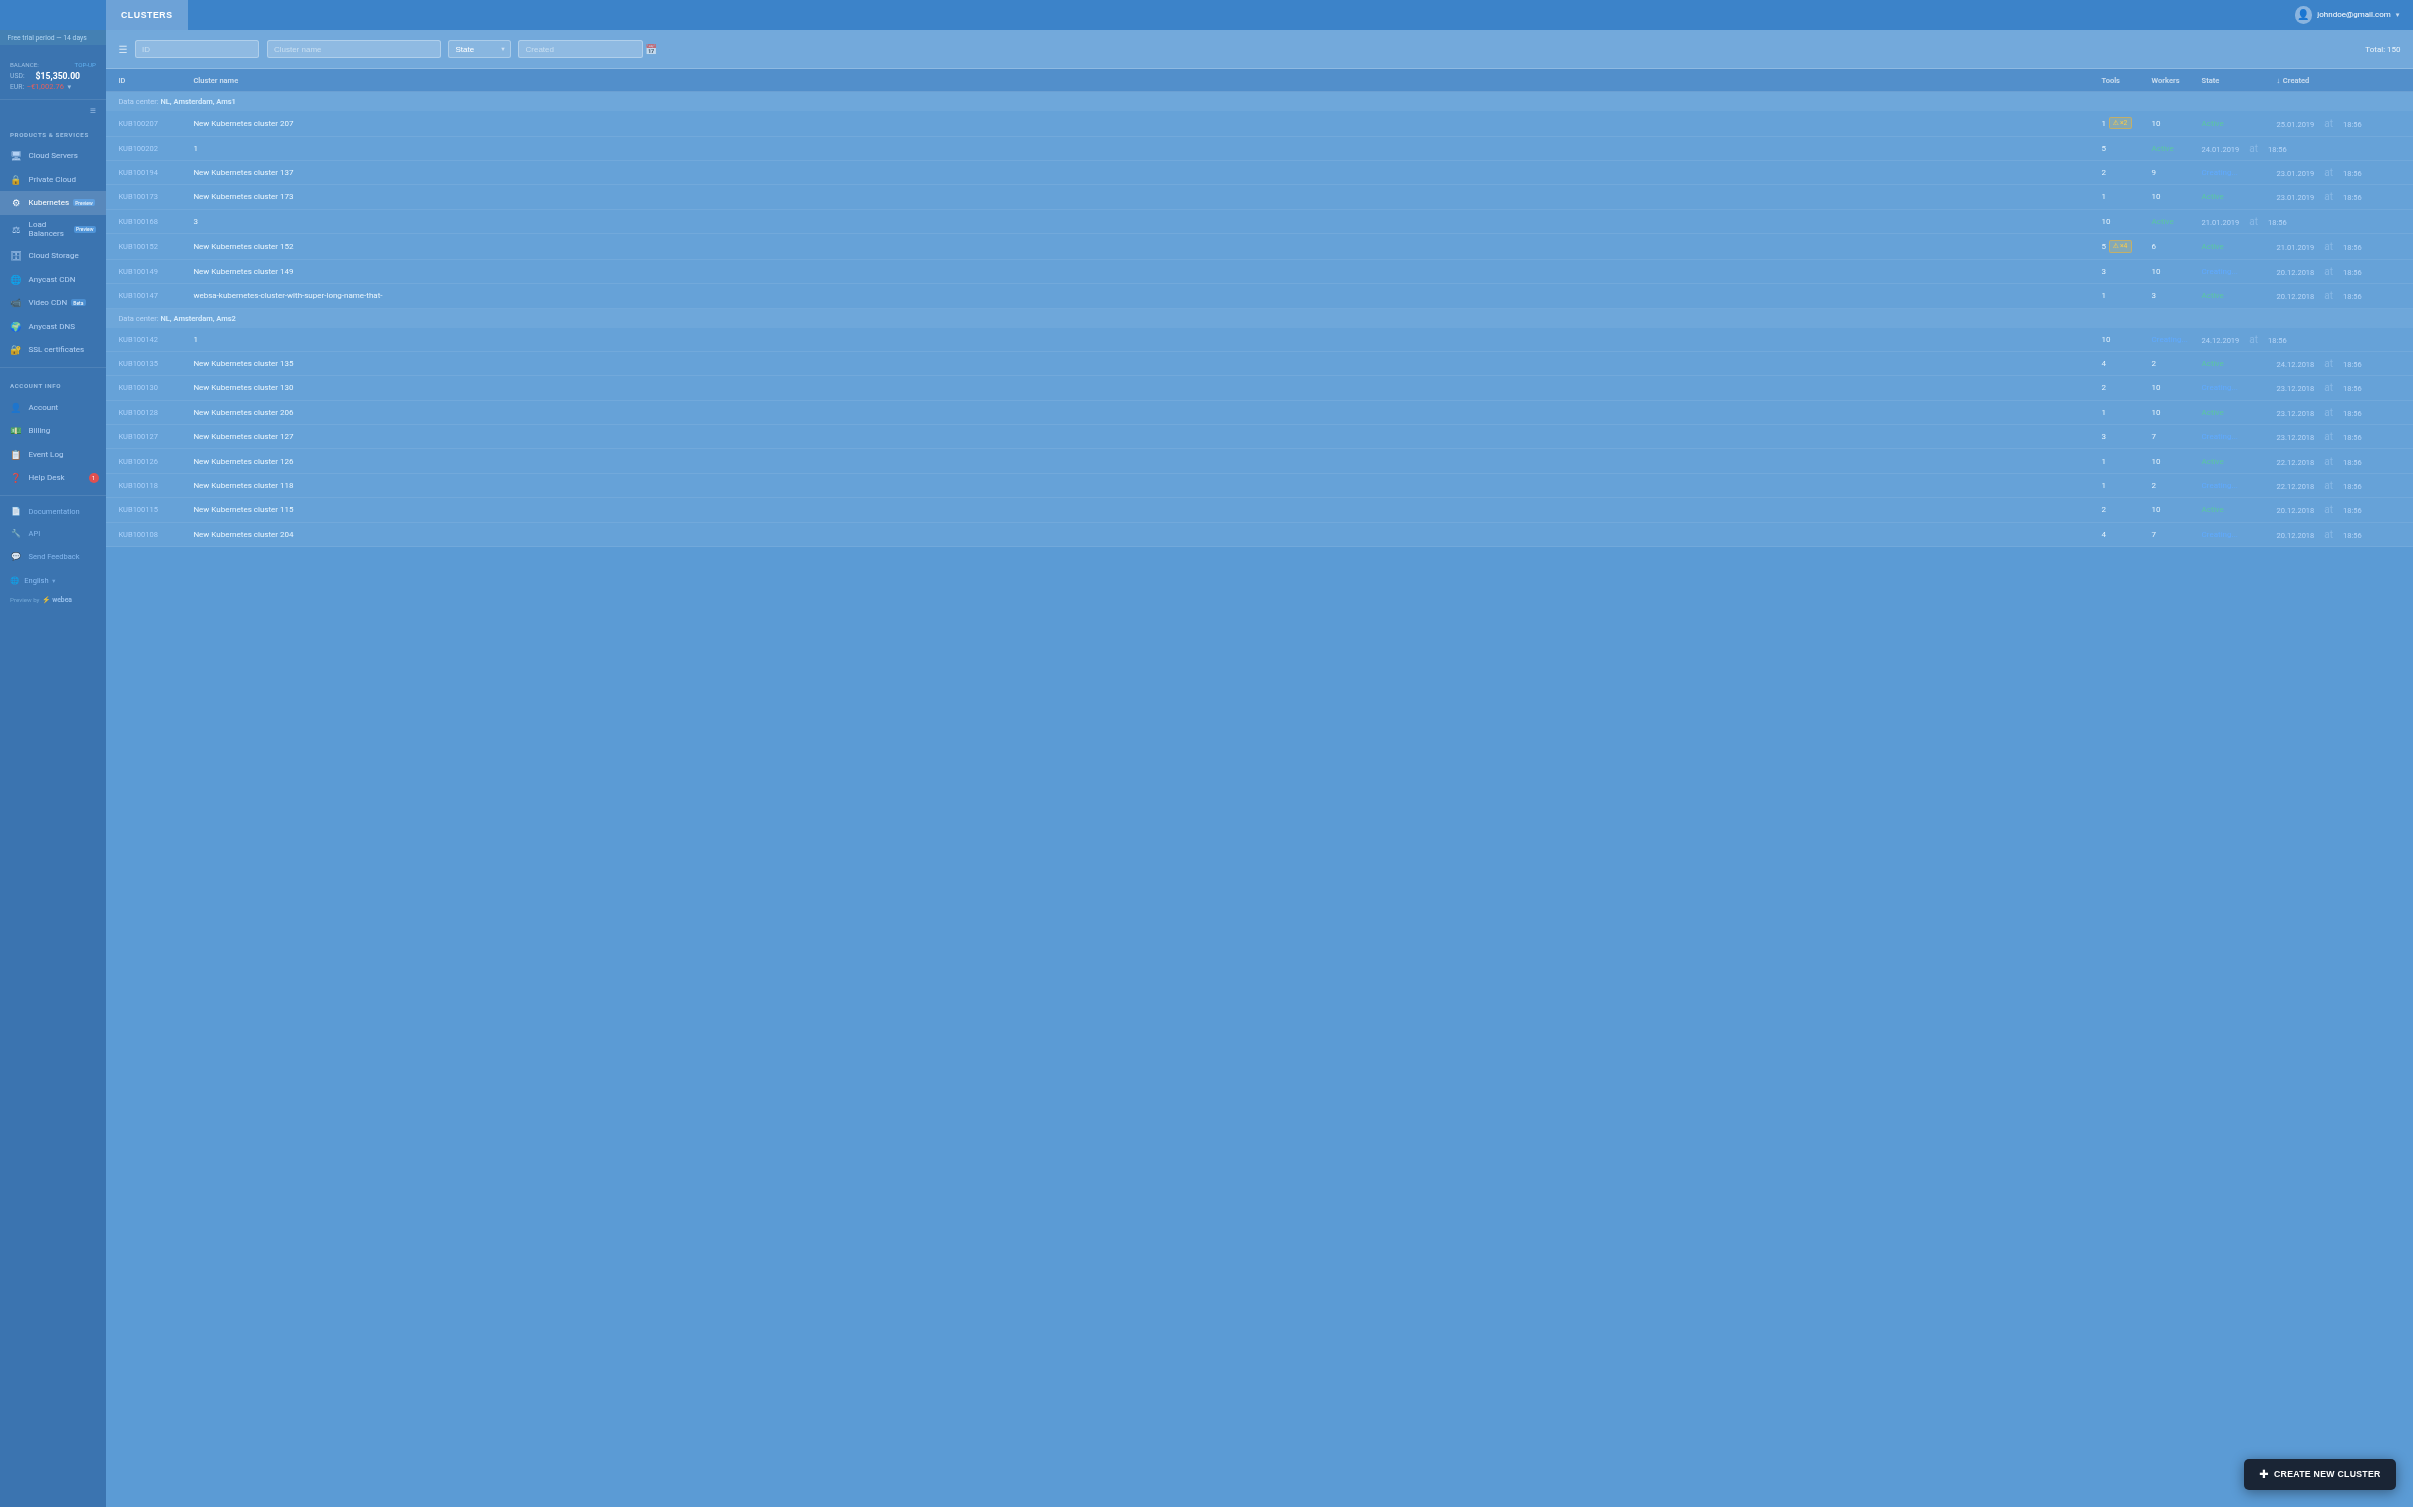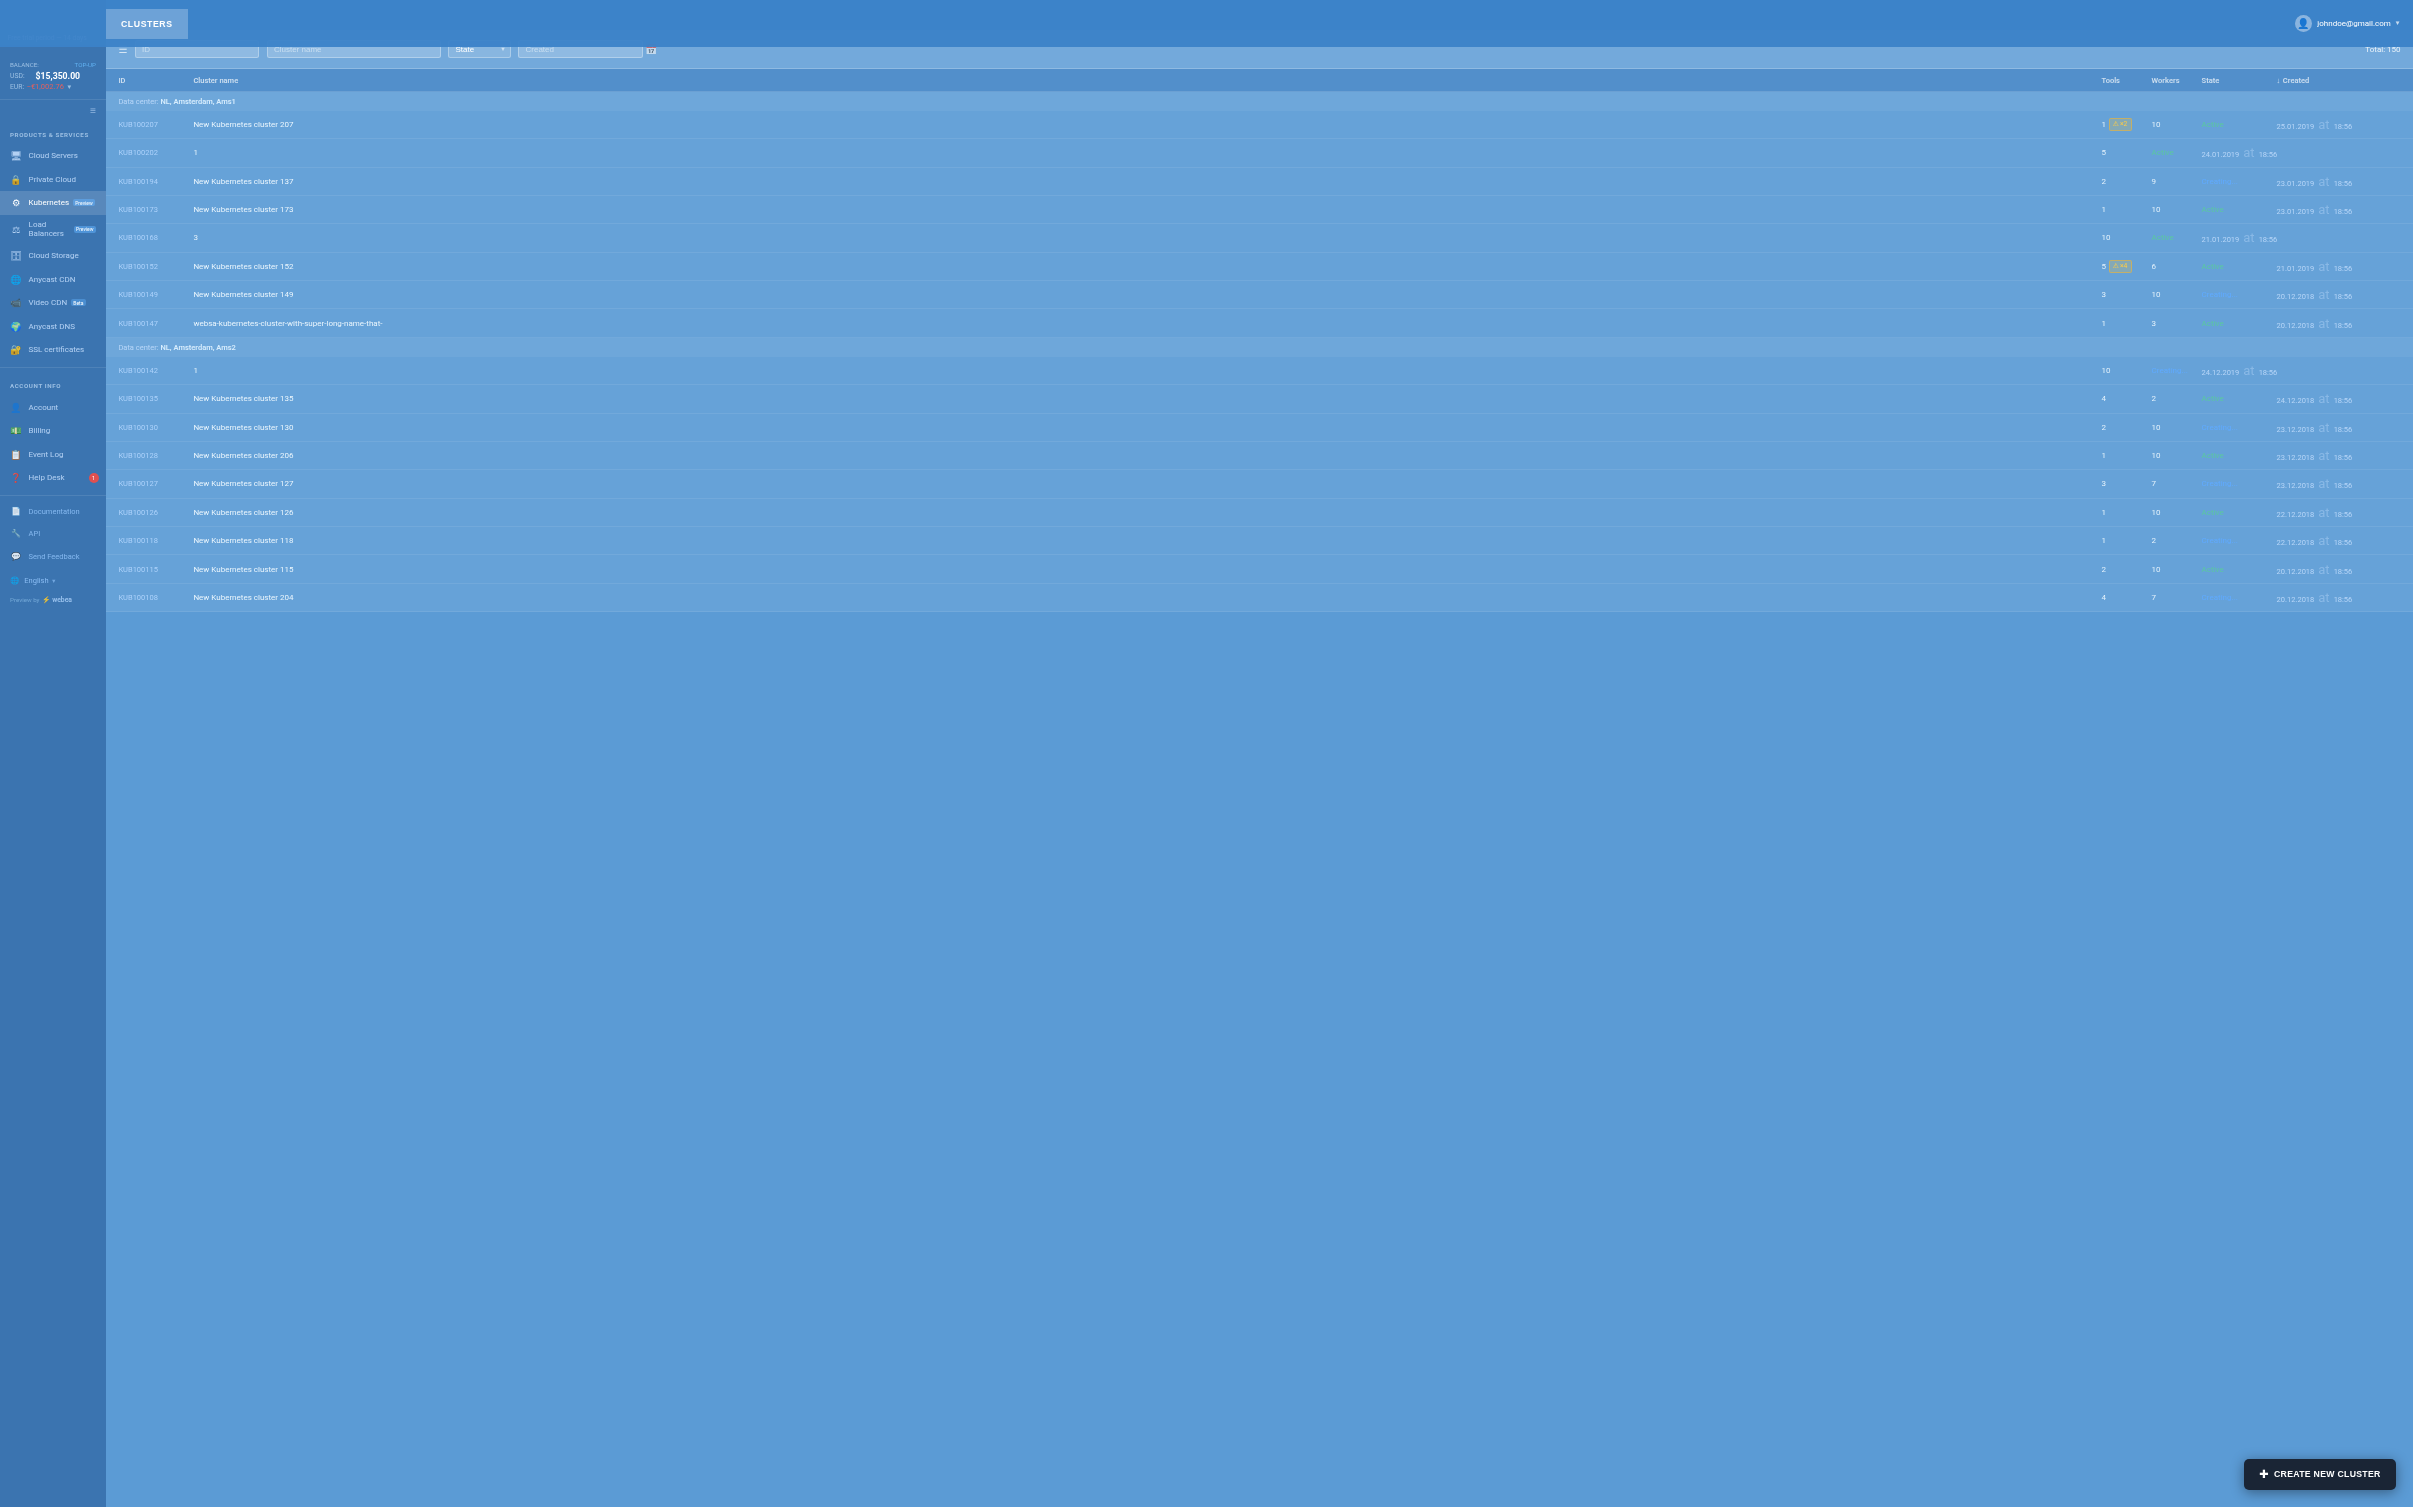--- a/index.html
+++ b/index.html
@@ -9,21 +9,21 @@
       color: #2c5282;
       font-size: 8px;
       overflow: hidden;
       height: 100vh;
     }
 
     
     .top-bar {
       position: fixed;
       top: 0; left: 0; right: 0;
-      height: 47px;
+      height: 30px;
       background: rgba(59, 130, 200, 0.95);
       display: flex;
       align-items: center;
       justify-content: space-between;
       z-index: 100;
       padding: 0 12.4px 0 0;
     }
     .clusters-btn {
       background: rgba(255,255,255,0.25);
       color: white;
@@ -349,22 +349,22 @@
     .cell-state-creating {
       color: #60aaff;
       font-size: 8px;
     }
     .cell-created {
       color: rgba(200,225,255,0.8);
       font-size: 7.5px;
     }
     .cell-created .at {
       color: rgba(160,200,240,0.6);
-      font-size: 13px;
-      margin: 0 4px;
+      font-size: 10px;
+      margin: 0 10px;
     }
 
     
     .create-btn {
       position: fixed;
       bottom: 17.4px;
       right: 17.4px;
       background: #1a2535;
       color: white;
       border: none;

